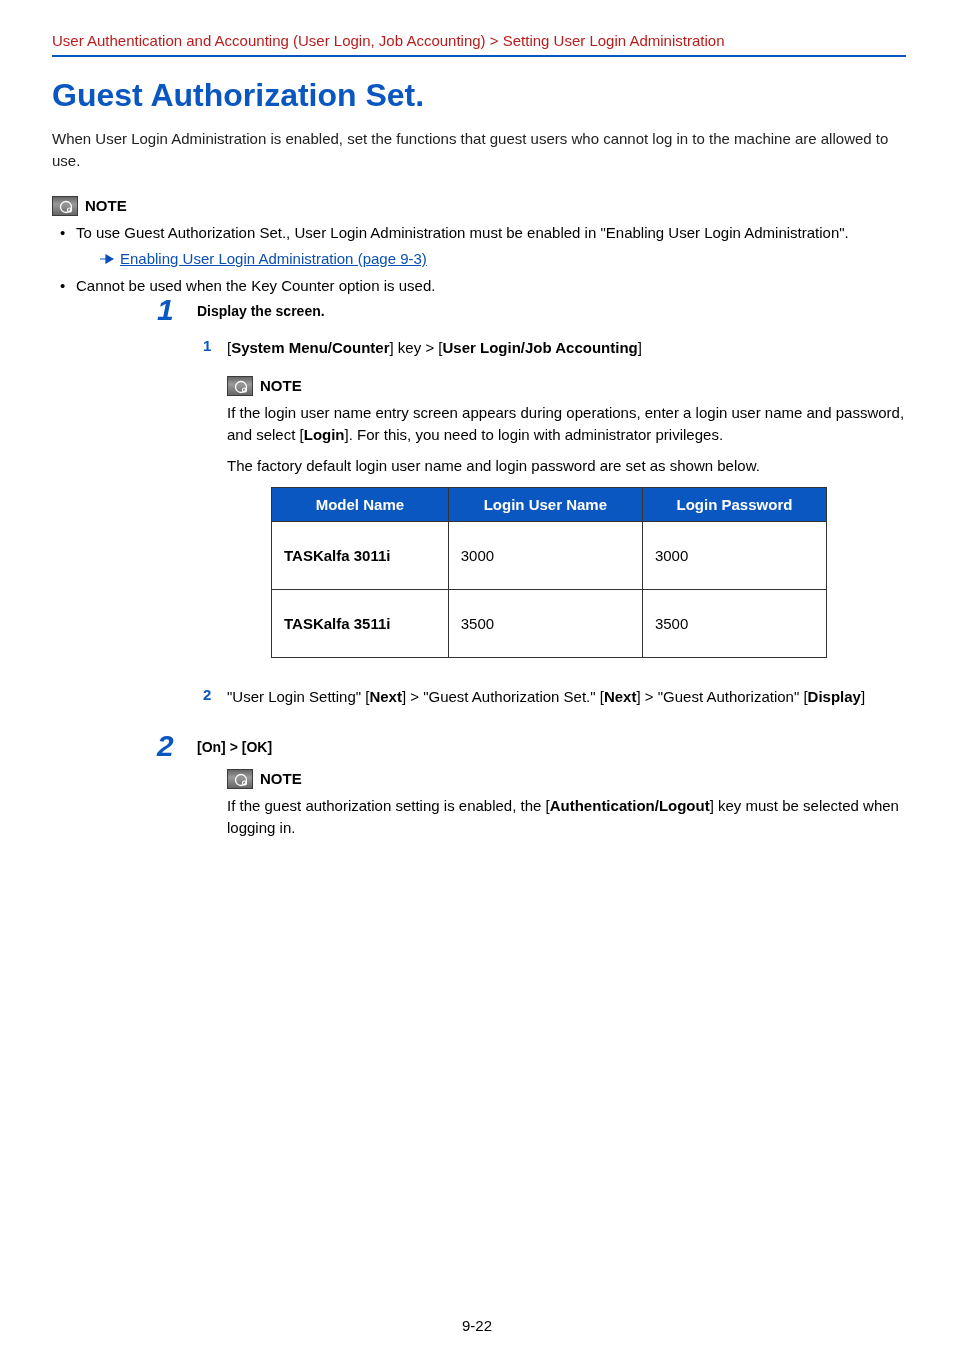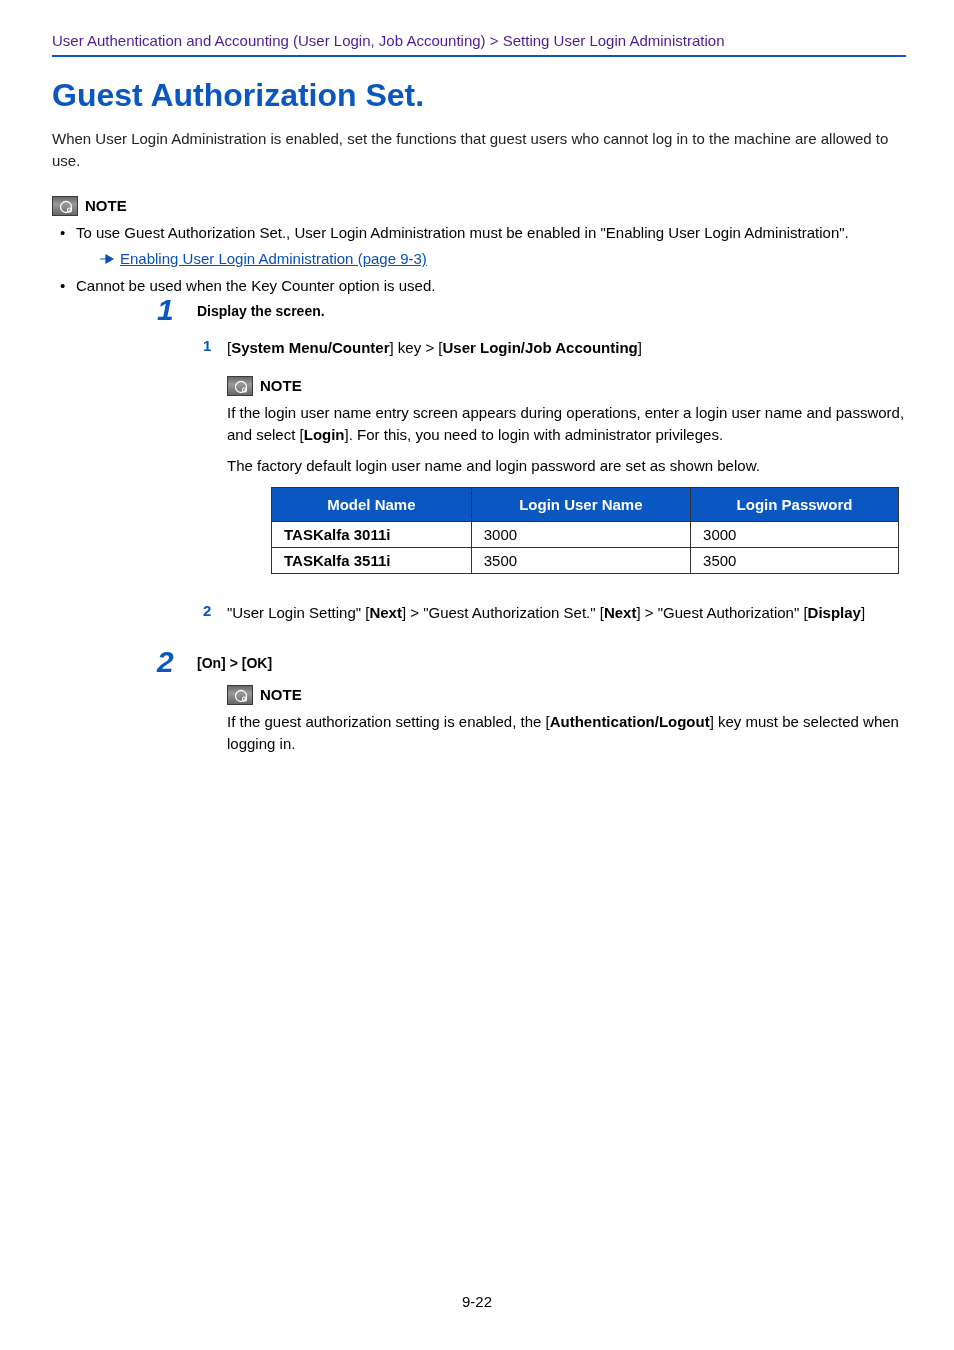--- a/index.html
+++ b/index.html
@@ -1,19 +1,19 @@
 <!DOCTYPE html>
 <html><head>
 <meta charset="utf-8">
 <style>
   * { box-sizing: border-box; margin: 0; padding: 0; }
   html, body { width: 954px; height: 1350px; background: #fff; }
   body { font-family: Arial, Helvetica, sans-serif; color: #000; position: relative; }
   .page { padding: 32px 48px 0 52px; }
-  .breadcrumb { font-size: 15px; color: #4c1d95; margin-bottom: 6px; }
+  .breadcrumb { font-size: 15px; color: #b91c1c; margin-bottom: 6px; }
   .hr-top { height: 2px; background: #0a57c2; margin-bottom: 20px; }
   .h1 { font-family: "Arial Black", Arial, sans-serif; font-weight: 900; font-size: 32px; color: #0a57c2; margin-bottom: 14px; letter-spacing: 0; }
   .para { font-size: 15px; line-height: 1.45; color: #222; margin-bottom: 24px; }
   .note-box { margin-bottom: 6px; display: flex; align-items: center; gap: 7px; }
   .note-icon { width: 26px; height: 20px; display: inline-block; border: 1px solid #3a3a3a; background: linear-gradient(180deg,#666 0%, #999 40%, #666 100%); position: relative; }
   .note-icon svg { position: absolute; left: 4px; top: 2px; }
   .note-label { font-weight: bold; font-size: 15px; }
   ul.bullets { list-style: none; padding-left: 8px; margin-bottom: 6px; }
   ul.bullets > li { position: relative; padding-left: 16px; font-size: 15px; line-height: 1.5; margin-bottom: 4px; }
   ul.bullets > li::before { content: "•"; position: absolute; left: 0; top: 0; font-size: 15px; }
@@ -24,25 +24,25 @@
   .steps { margin-left: 145px; }
   .step { position: relative; margin-bottom: 30px; }
   .bignum { position: absolute; left: -40px; top: -10px; font-family: "Arial Black", Arial, sans-serif; font-weight: 900; font-style: italic; font-size: 30px; color: #0a57c2; }
   .step-title { font-family: "Arial Black", Arial, sans-serif; font-weight: 900; font-size: 14px; margin-bottom: 18px; }
   .sub { position: relative; margin-left: 30px; margin-bottom: 18px; }
   .sub-num { position: absolute; left: -24px; top: 0; font-weight: bold; font-size: 15px; color: #0a57c2; }
   .sub-text { font-size: 15px; line-height: 1.5; }
   b.embed { font-weight: bold; }
   .sub .note-block { margin-top: 16px; }
   .note-block .para2 { font-size: 15px; line-height: 1.5; margin-bottom: 8px; margin-top: 4px; }
-  table.login { border-collapse: collapse; margin-top: 10px; margin-left: 44px; width: 628px; }
+  table.login { border-collapse: collapse; margin-top: 10px; margin-left: 44px; width: 556px; }
   table.login th { background: #0a57c2; color: #fff; font-weight: bold; font-size: 15px; padding: 8px 10px; border: 1px solid #333; text-align: center; }
-  table.login td { font-size: 15px; padding: 4px 12px; border: 1px solid #333; }
+  table.login td { font-size: 15px; padding: 25px 12px; border: 1px solid #333; }
   table.login td.model { font-weight: bold; }
-  .footer { position: absolute; bottom: 40px; left: 0; right: 0; text-align: center; font-size: 15px; }
+  .footer { position: absolute; bottom: 16px; left: 0; right: 0; text-align: center; font-size: 15px; }
 </style>
 </head>
 <body>
 
 <div class="page">
   <div class="breadcrumb">User Authentication and Accounting (User Login, Job Accounting) &gt; Setting User Login Administration</div>
   <div class="hr-top"></div>
 
   <div class="h1">Guest Authorization Set.</div>
   <div class="para">When User Login Administration is enabled, set the functions that guest users who cannot log in to the machine are allowed to use.</div>

